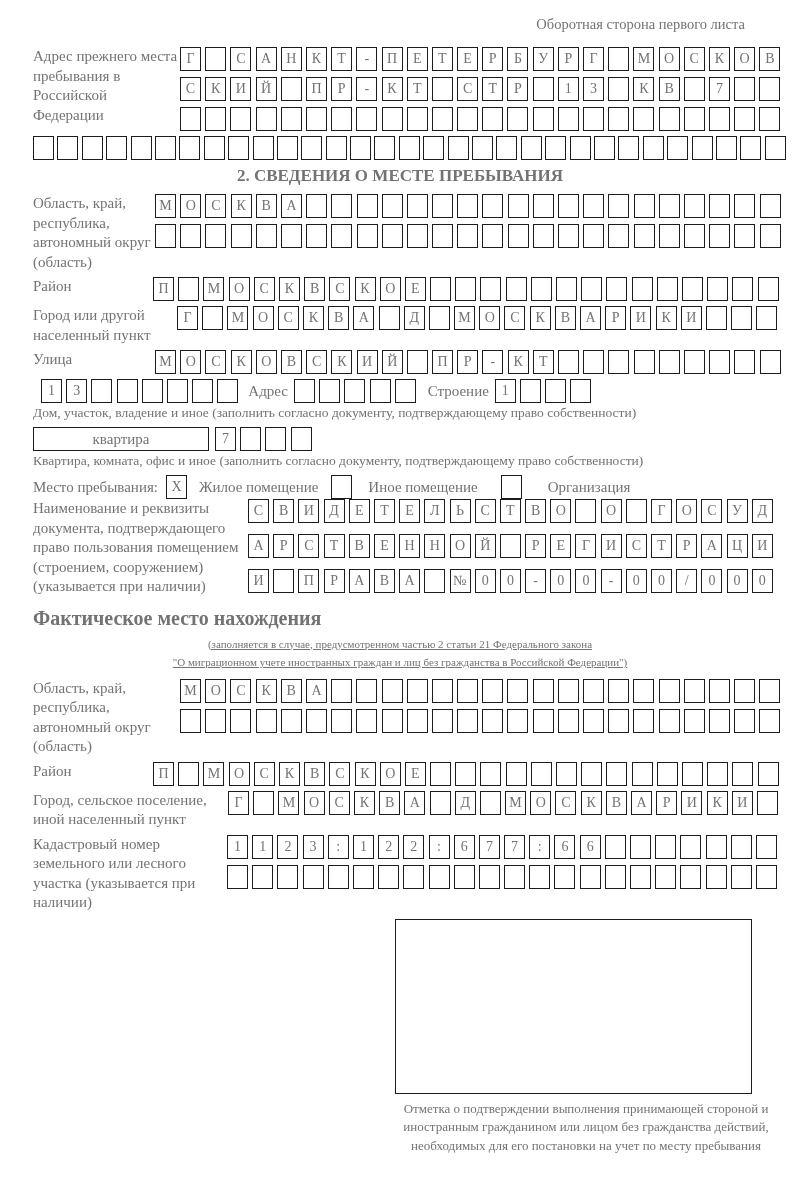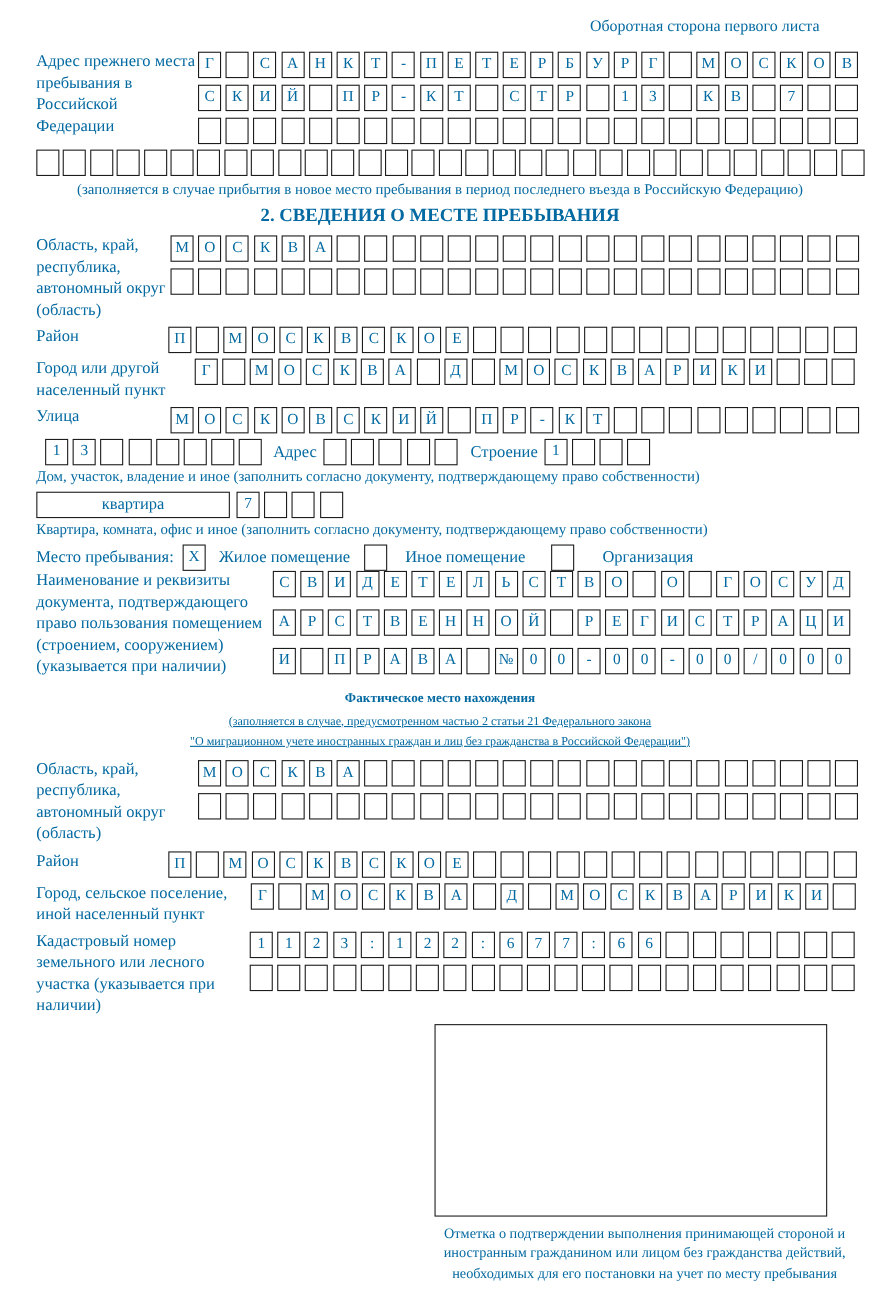--- a/index.html
+++ b/index.html
@@ -1,19 +1,19 @@
 <!DOCTYPE html>
 <html><head>
 <meta charset="utf-8">
 <style>
   html,body{margin:0;padding:0;background:#fff;}
   .page{
     width:800px;height:1180px;box-sizing:border-box;
     padding:16px 10px 0 33px;
-    background:#fff;color:#0369a1;
+    background:#fff;color:#737373;
     font-family:"Liberation Serif","DejaVu Serif",serif;
     overflow:hidden;position:relative;
   }
   .hdr-note{text-align:right;padding-right:45px;font-size:14.5px;margin-bottom:14px;}
   .row{display:flex;align-items:flex-start;margin-bottom:5px;}
   .lbl{flex:none;font-size:15px;line-height:19.5px;}
   .grids{display:flex;flex-direction:column;gap:6px;}
   .boxrow{display:flex;gap:4.2px;}
   .boxrow.tight{gap:3.4px;}
   .cell{
@@ -23,21 +23,21 @@
     font-size:14px;line-height:1;
   }
   .widebox{
     box-sizing:border-box;height:24px;border:1.6px solid #1c1c1c;
     display:flex;align-items:center;justify-content:center;
     font-size:15px;flex:none;
   }
   .caption{font-size:13.5px;margin:1px 0 6px 0;}
   .caption.center{text-align:center;margin-right:23px;}
   .title2{font-weight:bold;font-size:17px;text-align:center;margin:6px 23px 8px 0;}
-  .title3{font-weight:bold;font-size:12px;text-align:center;margin:10px 23px 6px 0;}
+  .title3{font-weight:bold;font-size:20px;text-align:left;margin:10px 23px 6px 0;}
   .subnote{font-size:11px;text-align:center;margin:0 23px 2px 0;line-height:1.5;text-decoration:underline;}
   .inline-lbl{font-size:15px;line-height:24px;flex:none;}
   .mesto-note{font-size:13.5px;margin:3px 0 8px 213px;}
   .docrow .grids{gap:11px;}
   .stamp-box{
     box-sizing:border-box;width:357px;height:175px;
     border:1.6px solid #1c1c1c;margin-left:362px;margin-top:6px;
   }
   .stamp-caption{
     width:400px;margin:6px 0 0 353px;text-align:center;
@@ -160,21 +160,20 @@
       <span class="cell"></span>
       <span class="cell"></span>
       <span class="cell"></span>
       <span class="cell"></span>
       <span class="cell"></span>
       <span class="cell"></span>
       <span class="cell"></span>
       <span class="cell"></span>
       <span class="cell"></span>
     </div>
-  <div class="caption center">(заполняется в случае прибытия в новое место пребывания в период последнего въезда в Российскую Федерацию)</div>
 
   <div class="title2">2. СВЕДЕНИЯ О МЕСТЕ ПРЕБЫВАНИЯ</div>
 
   <div class="row">
     <div class="lbl" style="width:122px">Область, край, республика, автономный округ (область)</div>
     <div class="grids">
       <div class="boxrow">
           <span class="cell">М</span>
           <span class="cell">О</span>
           <span class="cell">С</span>

